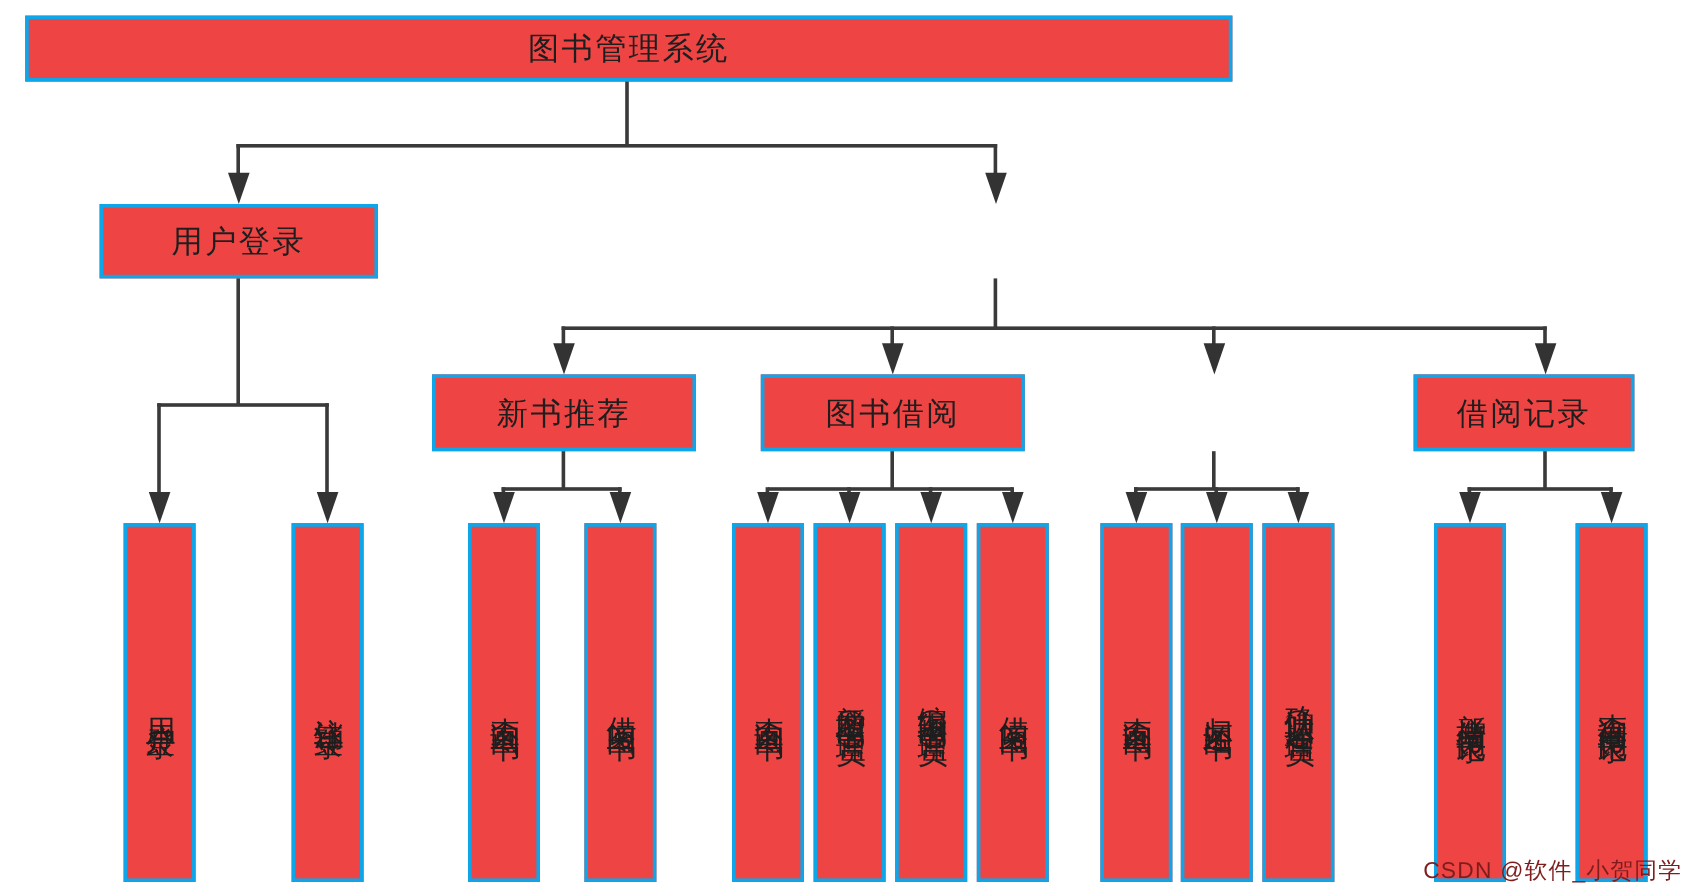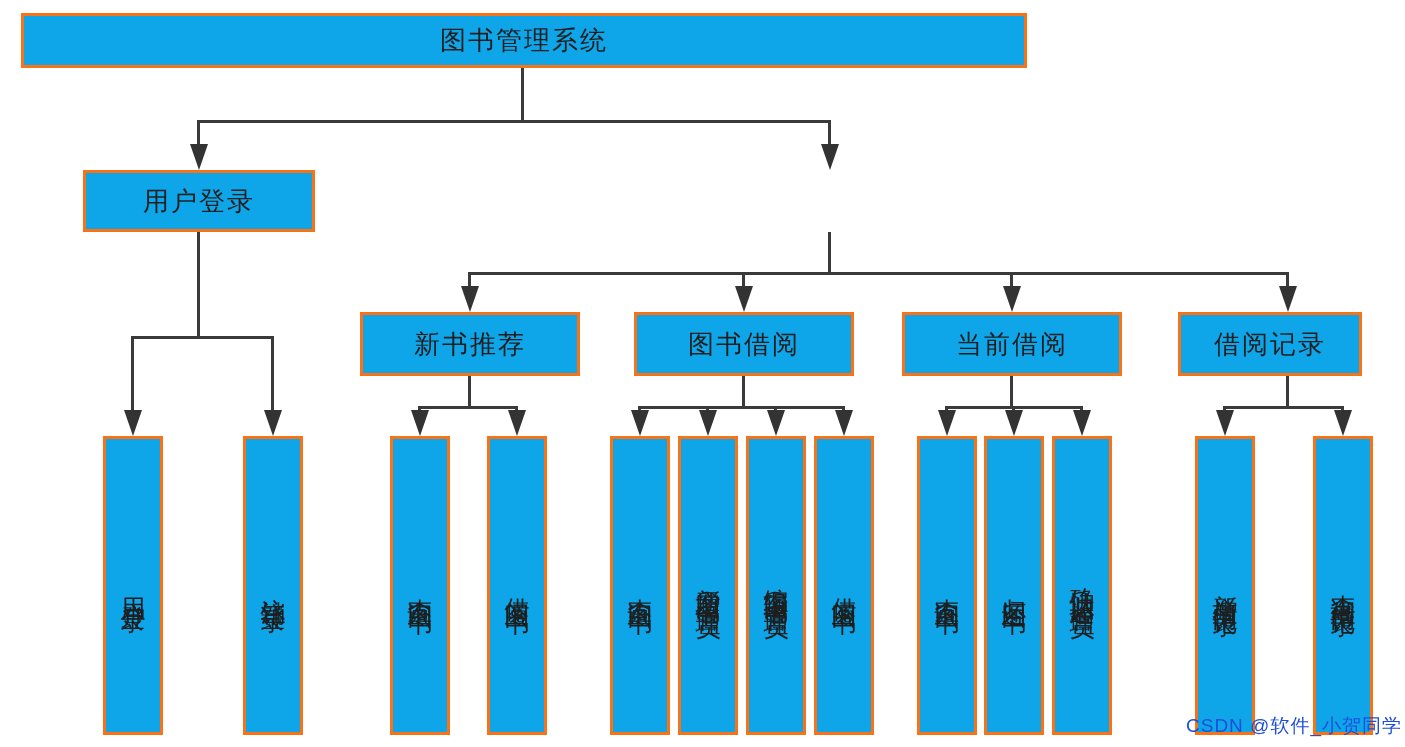--- a/index.html
+++ b/index.html
@@ -1,38 +1,38 @@
 <!DOCTYPE html>
 <html><head>
 <meta charset="utf-8">
 <style>
   html,body{margin:0;padding:0;background:#ffffff;}
   #canvas{
     position:relative;width:1405px;height:747px;background:#ffffff;overflow:hidden;
     font-family:"Liberation Sans", sans-serif;color:#1e1e1e;
   }
   .bx{
-    position:absolute;box-sizing:border-box;background:#0ea5e9;
-    border:3px solid #f97316;display:flex;align-items:center;justify-content:center;
+    position:absolute;box-sizing:border-box;background:#ef4444;
+    border:3px solid #0ea5e9;display:flex;align-items:center;justify-content:center;
     font-size:26px;letter-spacing:2px;white-space:nowrap;
   }
   .vx{
     writing-mode:vertical-rl;text-orientation:mixed;
     font-size:25px;letter-spacing:4px;line-height:1;white-space:normal;
   }
   .vl{position:absolute;display:block;width:3px;background:#3a3a3a;}
   .hl{position:absolute;display:block;height:3px;background:#3a3a3a;}
   .ar{
     position:absolute;display:block;width:0;height:0;
     border-left:9px solid transparent;border-right:9px solid transparent;
     border-top:26px solid #333333;
   }
   .wm{
     position:absolute;left:1186px;top:713px;font-size:19px;letter-spacing:1px;
-    color:#1d4ed8;white-space:nowrap;
+    color:#7f1d1d;white-space:nowrap;
   }
 </style>
 </head>
 <body>
 
 <div id="canvas">
 
   <div class="bx" style="left:21px;top:13px;width:1006px;height:55px">图书管理系统</div>
 
   <i class="vl" style="left:521px;top:68px;height:54px"></i>
@@ -57,21 +57,20 @@
   <i class="vl" style="left:742px;top:272px;height:17px"></i>
   <i class="vl" style="left:1010px;top:272px;height:17px"></i>
   <i class="vl" style="left:1286px;top:272px;height:17px"></i>
   <i class="ar" style="left:461px;top:286px"></i>
   <i class="ar" style="left:735px;top:286px"></i>
   <i class="ar" style="left:1003px;top:286px"></i>
   <i class="ar" style="left:1279px;top:286px"></i>
 
   <div class="bx" style="left:360px;top:312px;width:220px;height:64px">新书推荐</div>
   <div class="bx" style="left:634px;top:312px;width:220px;height:64px">图书借阅</div>
-  <div class="bx" style="left:902px;top:312px;width:220px;height:64px">当前借阅</div>
   <div class="bx" style="left:1178px;top:312px;width:184px;height:64px">借阅记录</div>
 
   <i class="vl" style="left:468px;top:376px;height:32px"></i>
   <i class="hl" style="left:418px;top:406px;width:100px"></i>
   <i class="vl" style="left:418px;top:406px;height:7px"></i>
   <i class="vl" style="left:515px;top:406px;height:7px"></i>
   <i class="ar" style="left:411px;top:410px"></i>
   <i class="ar" style="left:508px;top:410px"></i>
 
   <i class="vl" style="left:742px;top:376px;height:32px"></i>

